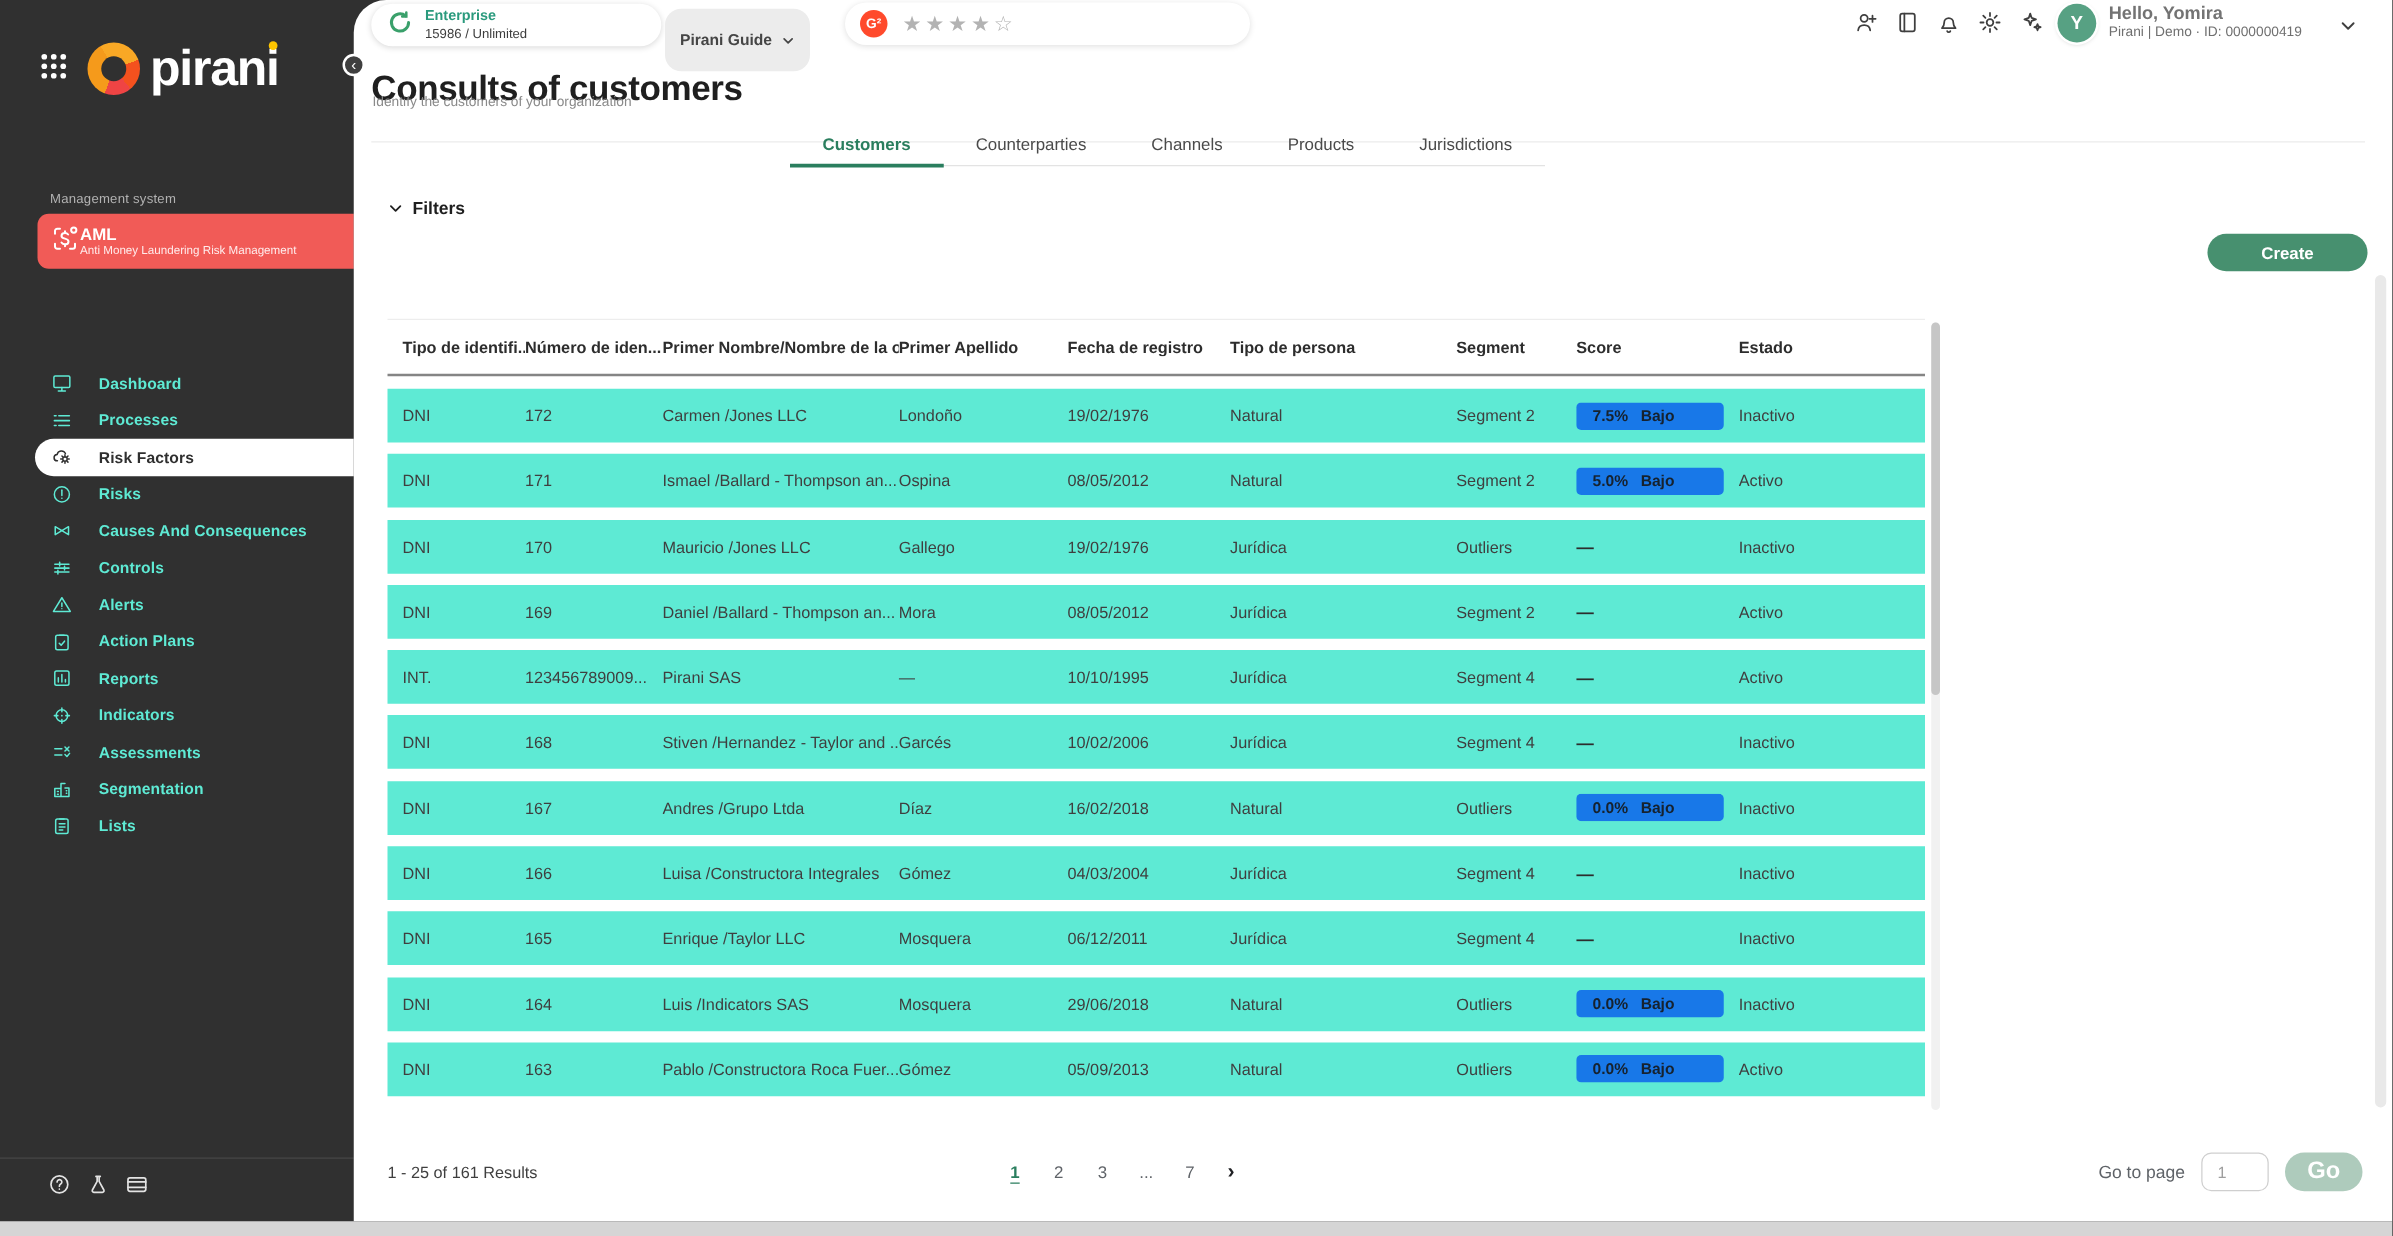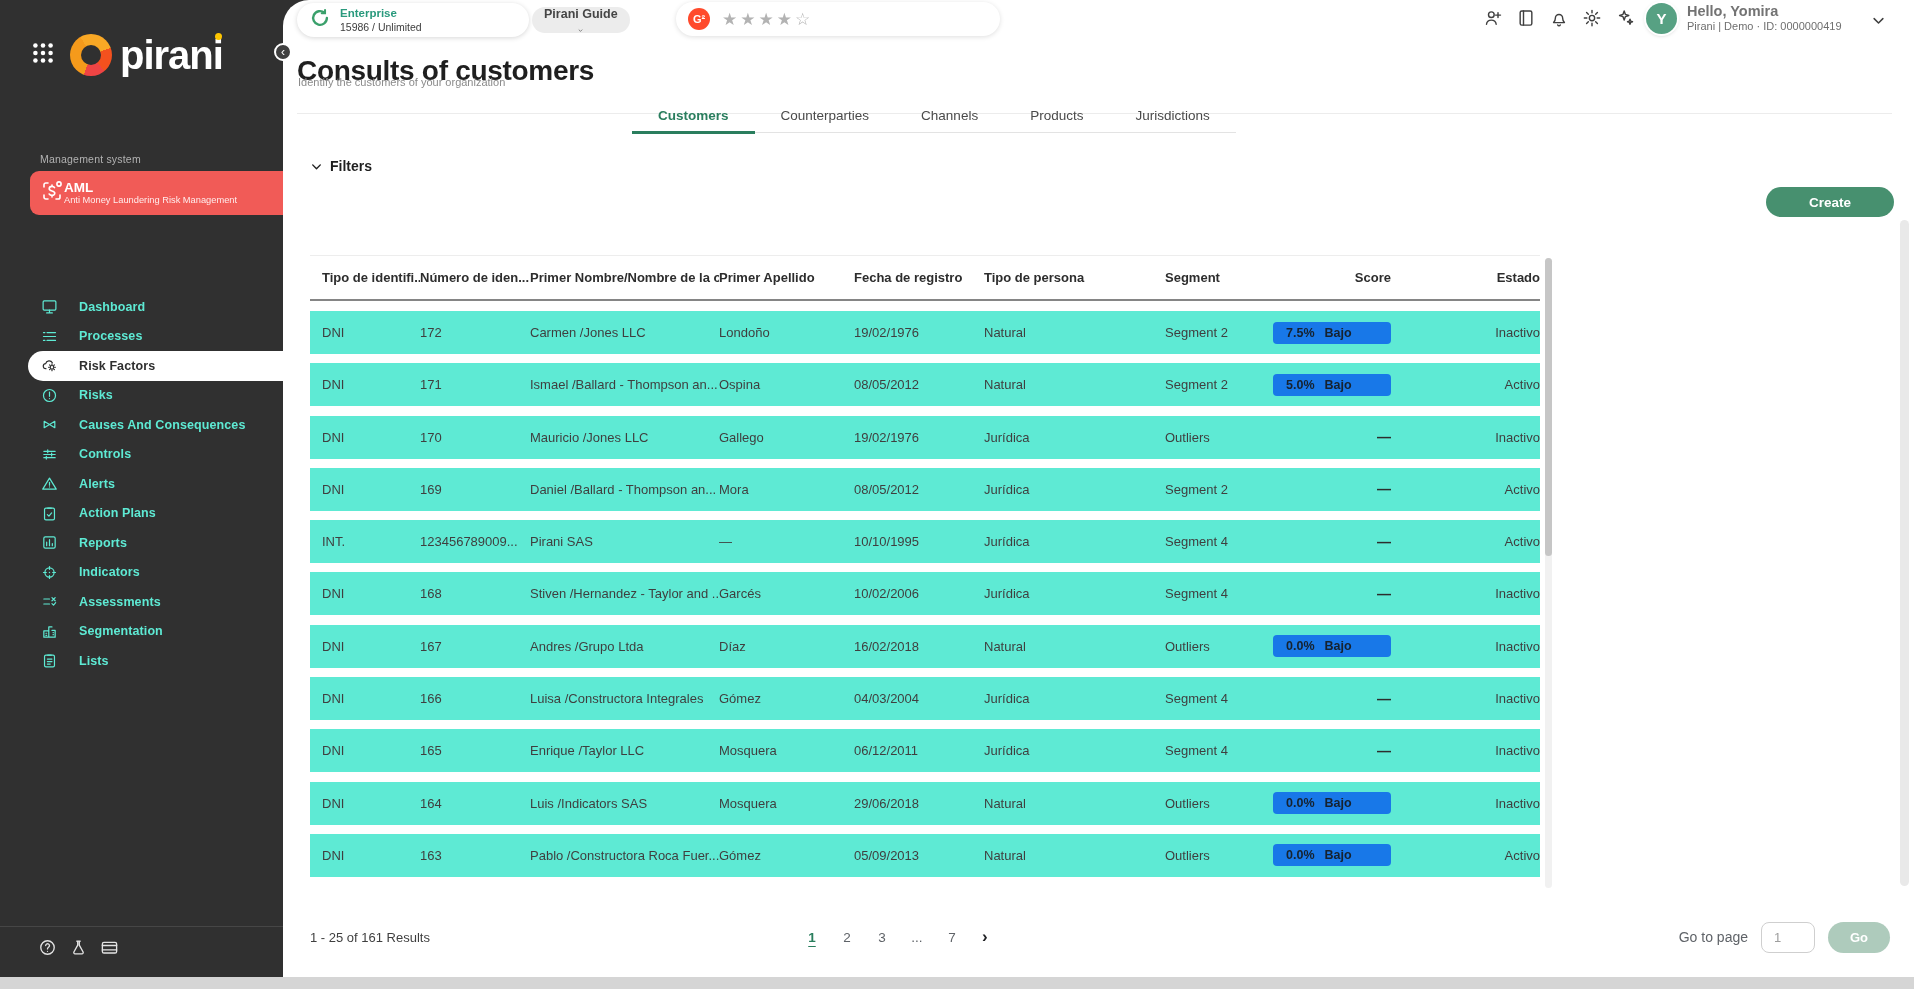--- a/index.html
+++ b/index.html
@@ -35,21 +35,21 @@
   .collapse-btn{position:absolute;left:274px;top:43px;width:18px;height:18px;border-radius:50%;background:#3f3f3f;
        border:2px solid #fff;color:#fff;font-size:12px;line-height:14px;text-align:center;padding:0;cursor:pointer;z-index:5;
        font-family:"Liberation Sans",sans-serif;}
   
   .plan-pill{position:absolute;left:14px;top:3px;width:232px;height:34px;border-radius:17px;background:#fff;
        box-shadow:0 1px 5px rgba(0,0,0,.16);display:flex;align-items:center;gap:9px;padding-left:12px;box-sizing:border-box;}
   .plan-pill .refresh svg{width:22px;height:22px;color:#3aa06b;}
   .plan-name{font-size:11.5px;font-weight:600;color:#2a9a7d;line-height:1.2;}
   .plan-usage{font-size:10.5px;color:#3d3d3d;line-height:1.2;}
   .guide-pill{position:absolute;left:249px;top:7px;height:26px;border-radius:13px;background:#ececec;
-       display:flex;align-items:center;gap:7px;padding:0 12px;font-size:12.5px;color:#454545;font-weight:600;cursor:pointer;flex-direction:column;}
+       display:flex;align-items:center;gap:7px;padding:12px 12px;font-size:12.5px;color:#454545;font-weight:600;cursor:pointer;}
   .guide-pill svg{width:11px;height:11px;color:#454545;}
   .rating-pill{position:absolute;left:393px;top:2px;width:324px;height:34px;border-radius:17px;background:#fff;
        box-shadow:0 1px 5px rgba(0,0,0,.13);display:flex;align-items:center;gap:12px;padding-left:12px;box-sizing:border-box;}
   .g2{width:22px;height:22px;border-radius:50%;background:#ff4a2c;color:#fff;font-size:11px;font-weight:bold;
        display:flex;align-items:center;justify-content:center;}
   .stars{font-size:17px;color:#b3b3b3;letter-spacing:3px;line-height:1;}
   .tb-icons{position:absolute;left:1200px;top:8px;display:flex;gap:13px;color:#3f3f3f;}
   .tb-icons .tb-icon{cursor:pointer;display:flex;}
   .tb-icons svg{width:20px;height:20px;}
   .user-chip{position:absolute;left:1363px;top:3px;display:flex;align-items:center;gap:10px;cursor:pointer;}
@@ -77,21 +77,21 @@
   .thead{position:absolute;left:27px;top:255px;width:1230px;height:46px;display:grid;align-items:center;
        grid-template-columns:110px 110px 189px 135px 130px 169px 108px 130px 1fr;
        border-top:1px solid #ededed;border-bottom:2px solid #858585;box-sizing:border-box;}
   .thead .hc{font-size:13px;font-weight:bold;color:#2d2d2d;white-space:nowrap;overflow:hidden;}
   .rows{position:absolute;left:27px;top:311px;width:1230px;}
   .trow{height:43px;margin-bottom:9.3px;background:#5eead4;display:grid;align-items:center;cursor:pointer;
        grid-template-columns:110px 110px 189px 135px 130px 169px 108px 130px 1fr;}
   .trow .tc{font-size:13px;color:#3f3f3f;white-space:nowrap;overflow:hidden;}
   .c1,.hc1{padding-left:12px;}
   .c7,.hc7{padding-left:12px;}
-  .c8,.hc8,.c9,.hc9{text-align:right;}
+  .c8,.hc8,.c9,.hc9{text-align:left;}
   .score-badge{display:inline-flex;align-items:center;justify-content:flex-start;gap:10px;width:118px;height:22px;
        border-radius:4px;background:#1878e8;color:#16222e;font-size:12.5px;font-weight:600;padding-left:13px;box-sizing:border-box;}
   .dash{font-weight:bold;color:#2d2d2d;font-size:14px;}
   
   .tbl-scroll-track{position:absolute;left:1262px;top:258px;width:7px;height:630px;border-radius:4px;background:#f1f1f1;cursor:pointer;}
   .tbl-scroll-thumb{position:absolute;left:0;top:0;width:7px;height:298px;border-radius:4px;background:#c6c6c6;}
   .outer-scroll{position:absolute;right:5px;top:220px;width:9px;height:666px;border-radius:5px;background:#e9e9e9;cursor:pointer;}
   
   .pagination{position:absolute;left:27px;right:24px;top:919px;height:36px;display:flex;align-items:center;
        justify-content:space-between;}
@@ -99,21 +99,21 @@
   .pages{position:absolute;left:495px;top:0;height:36px;display:flex;align-items:center;gap:21px;}
   .page-num{min-width:14px;text-align:center;font-size:13.5px;color:#5f6368;cursor:pointer;}
   .page-num.active{color:#2a7e5e;font-weight:600;text-decoration:underline;text-underline-offset:4px;}
   .page-num.ellipsis{cursor:default;}
   .page-next{font-size:17px;font-weight:bold;color:#202124;cursor:pointer;margin-left:2px;}
   .goto{display:flex;align-items:center;gap:13px;}
   .goto-label{font-size:14px;color:#5f6368;}
   .goto-input{width:54px;height:31px;border:1.5px solid #cfcfcf;border-radius:8px;font-size:13px;color:#444;
        padding:0 0 0 12px;box-sizing:border-box;font-family:inherit;outline:none;}
   .goto-input::placeholder{color:#9e9e9e;}
-  .go-btn{width:62px;height:31px;border:none;border-radius:16px;background:#aecbbc;color:#fff;font-size:13px;
+  .go-btn{width:62px;height:31px;border:none;border-radius:16px;background:#aecbbc;color:#fff;font-size:19px;
        font-weight:bold;cursor:pointer;font-family:inherit;}
   
   .hscroll{position:absolute;left:0;top:977px;width:1914px;height:12px;background:#d5d5d5;cursor:pointer;}
 </style>
 </head>
 <body>
 
 <div class="app">
 
   <aside class="sidebar">

